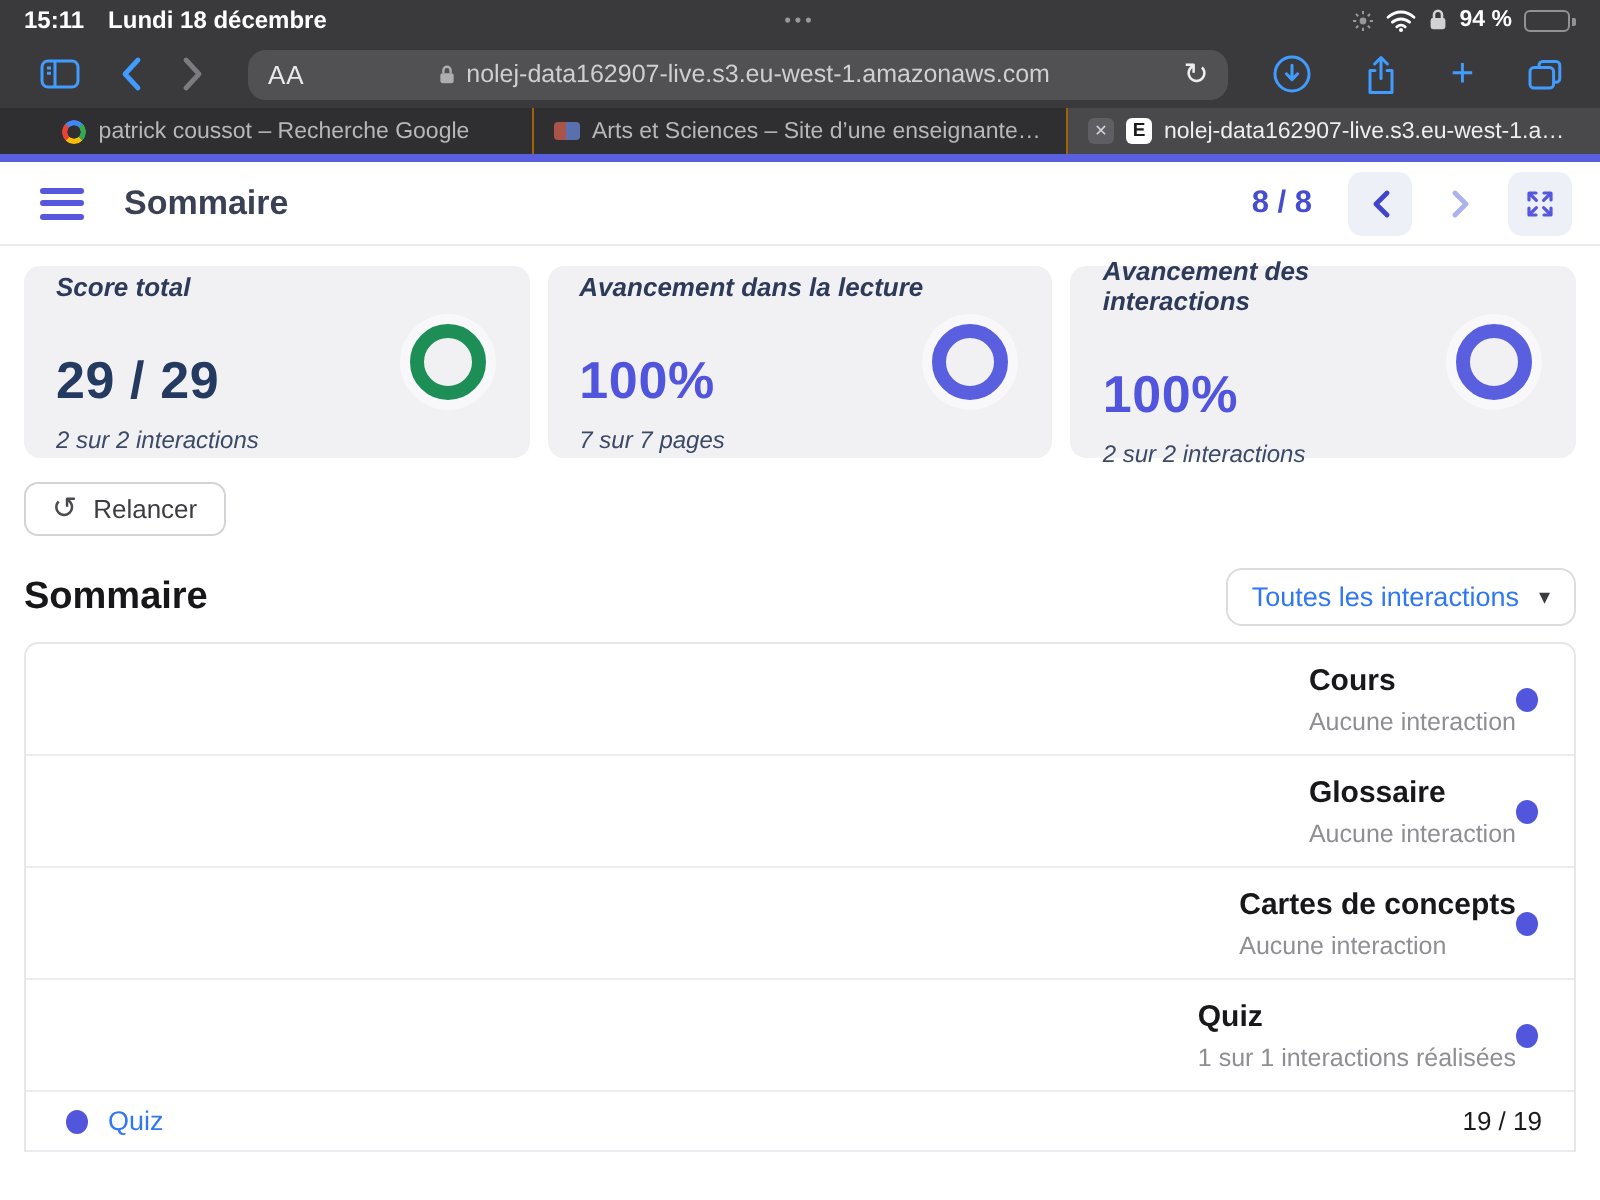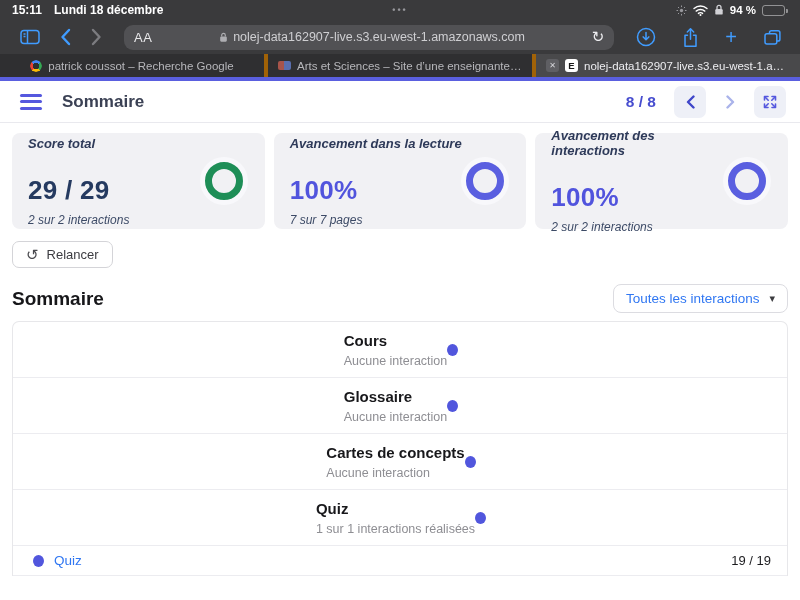--- a/index.html
+++ b/index.html
@@ -34,21 +34,21 @@
                color:#cfcfd2; font-size:12.5px; overflow:hidden; white-space:nowrap; }
   .urlcenter svg { flex:none; }
   .reloadglyph { color:#ededf0; font-size:15px; font-weight:400; }
   .tb-right { display:flex; align-items:center; gap:26px; margin-right:6px; }
   .plusglyph { font-size:20px; font-weight:300; line-height:1; }
 
   
   .tabbar { height:23px; background:#2f2f31; display:flex; }
   .tab { flex:1; display:flex; align-items:center; justify-content:center; gap:6px;
          font-size:11.5px; color:#b7b7bb; padding:0 10px; overflow:hidden; white-space:nowrap;
-         border-right:4px solid #a16207; }
+         border-right:1px solid #a16207; }
   .tab:last-child { border-right:none; }
   .tab.active { background:#49494b; color:#ededf0; }
   .tab-label { overflow:hidden; text-overflow:ellipsis; }
   .g-ring { position:relative; width:12px; height:12px; border-radius:50%; flex:none;
             background:conic-gradient(from -45deg,#4285f4 0 90deg,#34a853 90deg 180deg,#fbbc05 180deg 270deg,#ea4335 270deg 360deg);
             -webkit-mask:radial-gradient(circle,transparent 0 3.2px,#000 3.4px);
                     mask:radial-gradient(circle,transparent 0 3.2px,#000 3.4px); }
   .art-fav { width:13px; height:9px; border-radius:2px; flex:none;
              background:linear-gradient(90deg,#a8544a 0 48%,#5a6fae 48% 100%); }
   .closebox { width:13px; height:13px; border-radius:3px; background:#5f5f63; color:#d6d6da;
@@ -94,21 +94,21 @@
   .sectionrow { margin:16px 12px 0; display:flex; align-items:center; justify-content:space-between; }
   .sectiontitle { font-size:19px; font-weight:700; color:#17171a; }
   .filter { display:flex; align-items:center; gap:10px; background:#fff; border:1px solid #dcdce1;
             border-radius:8px; padding:6px 12px; font-size:13.5px; }
   .filter-label { color:#3077f2; font-weight:500; }
   .filter-caret { color:#3c3c40; font-size:11px; }
 
   .listcard { margin:8px 12px 0; border:1px solid #e7e7ea; border-radius:7px 7px 0 0; border-bottom:none;
               background:#fff; overflow:hidden; }
   .lrow { min-height:56px; padding:9px 18px 8px 20px; display:flex; align-items:center;
-          justify-content:center; border-bottom:1px solid #ececf0; }
+          justify-content:flex-end; border-bottom:1px solid #ececf0; }
   .lrow-title { font-size:15px; font-weight:700; color:#18181b; line-height:18px; }
   .lrow-sub { font-size:12.5px; color:#8e8e93; margin-top:4px; line-height:15px; }
   .dot { width:11px; height:12px; border-radius:50%; background:#5156dd; flex:none; }
   .score-head { text-align:right; padding:4px 16px 3px; font-size:12.5px; color:#1b1b1e;
                 border-bottom:1px solid #ececf0; }
   .score-row { display:flex; align-items:center; justify-content:space-between;
                padding:7px 16px 7px 20px; border-bottom:1px solid #ececf0; }
   .score-left { display:flex; align-items:center; gap:10px; }
   .score-link { font-size:13.5px; color:#3077f2; text-decoration:none; }
   .score-value { font-size:13px; color:#1b1b1e; }

